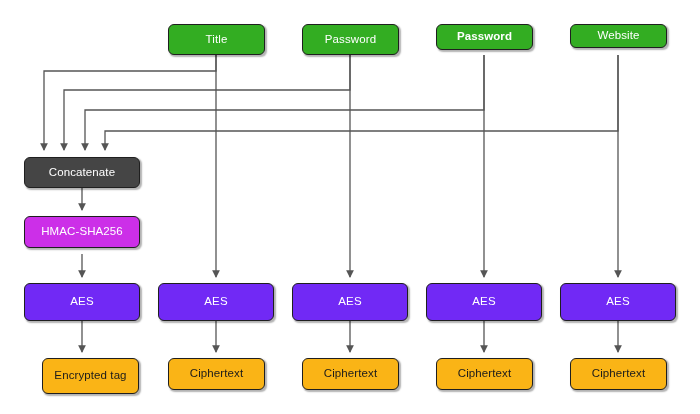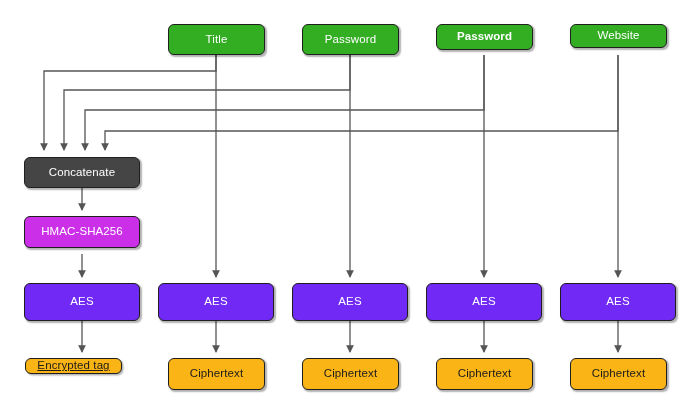--- a/index.html
+++ b/index.html
@@ -121,21 +121,21 @@
   <div class="node n-aes" style="left:292px; top:283px; width:116px; height:38px;">
     <span class="node-label">AES</span>
   </div>
   <div class="node n-aes" style="left:426px; top:283px; width:116px; height:38px;">
     <span class="node-label">AES</span>
   </div>
   <div class="node n-aes" style="left:560px; top:283px; width:116px; height:38px;">
     <span class="node-label">AES</span>
   </div>
 
-  <div class="node n-out" style="left:25px; top:358px; width:97px; height:16px;text-decoration:underline;">
+  <div class="node n-out" style="left:42px; top:358px; width:97px; height:36px;">
     <span class="node-label">Encrypted tag</span>
   </div>
   <div class="node n-out" style="left:168px; top:358px; width:97px; height:32px;">
     <span class="node-label">Ciphertext</span>
   </div>
   <div class="node n-out" style="left:302px; top:358px; width:97px; height:32px;">
     <span class="node-label">Ciphertext</span>
   </div>
   <div class="node n-out" style="left:436px; top:358px; width:97px; height:32px;">
     <span class="node-label">Ciphertext</span>

